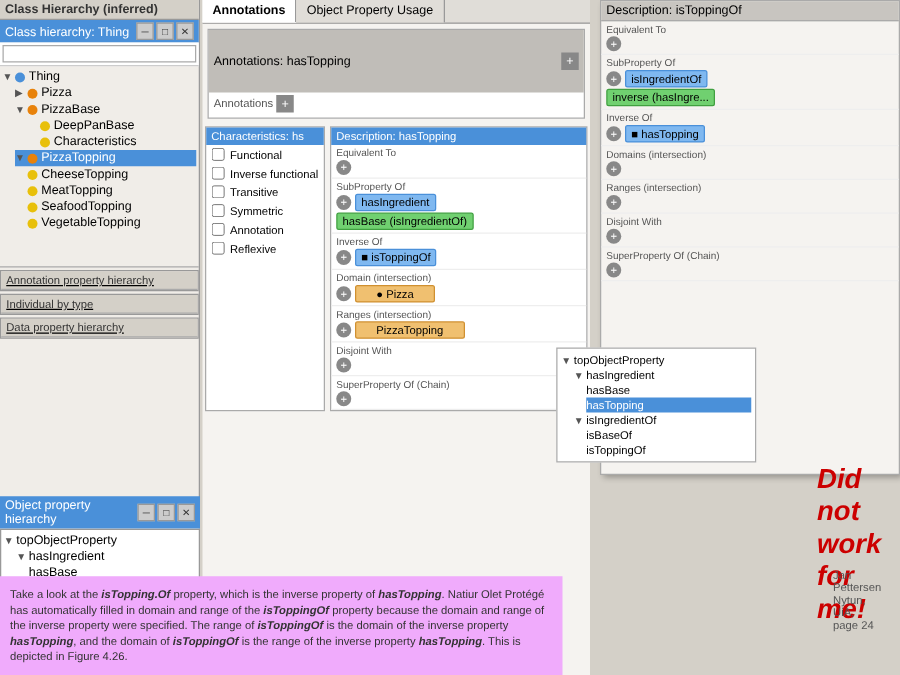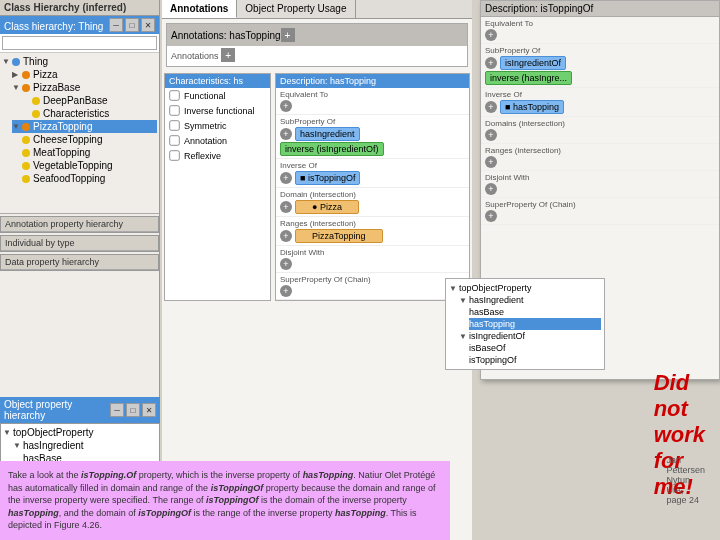--- a/index.html
+++ b/index.html
@@ -119,20 +119,21 @@
       white-space: nowrap;
     }
 
     .indent1 { margin-left: 10px; }
     .indent2 { margin-left: 20px; }
 
     .small-panel {
       border: 1px solid #999;
       background: #f0ede8;
       margin-bottom: 2px;
+      text-decoration: underline;
     }
 
     .small-panel-header {
       background: #d4d0c8;
       padding: 2px 4px;
       font-size: 9px;
       color: #333;
       border-bottom: 1px solid #aaa;
       cursor: pointer;
     }
@@ -189,25 +190,25 @@
 
     
     .annotations-panel {
       border: 1px solid #aaa;
       margin: 4px;
       background: white;
     }
 
     .annotations-header {
       background: #c0bdb8;
-      padding: 4px 4px;
-      font-size: 10px;
-      display: flex;
-      align-items: center;
-      justify-content: flex-start;
+      padding: 18px 4px;
+      font-size: 10px;
+      display: flex;
+      align-items: center;
+      justify-content: space-between;
     }
 
     .add-btn {
       width: 14px;
       height: 14px;
       background: #888;
       color: white;
       border: none;
       font-size: 10px;
       cursor: pointer;
@@ -417,25 +418,25 @@
       <div class="tree-item indent2">
         <span class="circle circle-yellow"></span>
         <span class="tree-label">CheeseTopping</span>
       </div>
       <div class="tree-item indent2">
         <span class="circle circle-yellow"></span>
         <span class="tree-label">MeatTopping</span>
       </div>
       <div class="tree-item indent2">
         <span class="circle circle-yellow"></span>
-        <span class="tree-label">VegetableTopping</span>
+        <span class="tree-label">SeafoodTopping</span>
       </div>
       <div class="tree-item indent2">
         <span class="circle circle-yellow"></span>
-        <span class="tree-label">SeafoodTopping</span>
+        <span class="tree-label">VegetableTopping</span>
       </div>
     </div>
   </div>
 
   <div style="margin-top:2px;">
     <div class="small-panel">
       <div class="small-panel-header">Annotation property hierarchy</div>
     </div>
     <div class="small-panel">
       <div class="small-panel-header">Individual by type</div>
@@ -496,32 +497,36 @@
       <button class="add-btn">+</button>
     </div>
     <div class="annotations-area">
       <span>Annotations</span>
       <button class="add-btn" style="display:inline-flex;">+</button>
     </div>
   </div>
 
   <div class="two-col">
 
-    <div style="width:107px;border:1px solid #aaa;margin:2px;background:white;">
+    <div style="width:96px;border:1px solid #aaa;margin:2px;background:white;">
       <div class="panel-blue-header">
         <span>Characteristics: hs</span>
       </div>
       <div>
         <div class="checkbox-item">
           <input type="checkbox" style="">
           <span>Functional</span>
         </div>
         <div class="checkbox-item">
           <input type="checkbox" style="">
           <span>Inverse functional</span>
+        </div>
+        <div class="checkbox-item">
+          <input type="checkbox" style="">
+          <span>Transitive</span>
         </div>
         <div class="checkbox-item">
           <input type="checkbox" style="">
           <span>Symmetric</span>
         </div>
         <div class="checkbox-item">
           <input type="checkbox" style="">
           <span>Annotation</span>
         </div>
         <div class="checkbox-item">
@@ -543,21 +548,21 @@
         </div>
       </div>
 
       <div class="desc-row">
         <div class="desc-label">SubProperty Of</div>
         <div class="desc-value">
           <div class="plus-circle">+</div>
           <div class="property-box">hasIngredient</div>
         </div>
         <div class="desc-value" style="margin-top:1px;">
-          <div class="property-box-green">inverse (isIngredientOf)</div>
+          <div class="property-box-green">hasBase (isIngredientOf)</div>
         </div>
       </div>
 
       <div class="desc-row">
         <div class="desc-label">Inverse Of</div>
         <div class="desc-value">
           <div class="plus-circle">+</div>
           <div class="property-box">■ isToppingOf</div>
         </div>
       </div>

